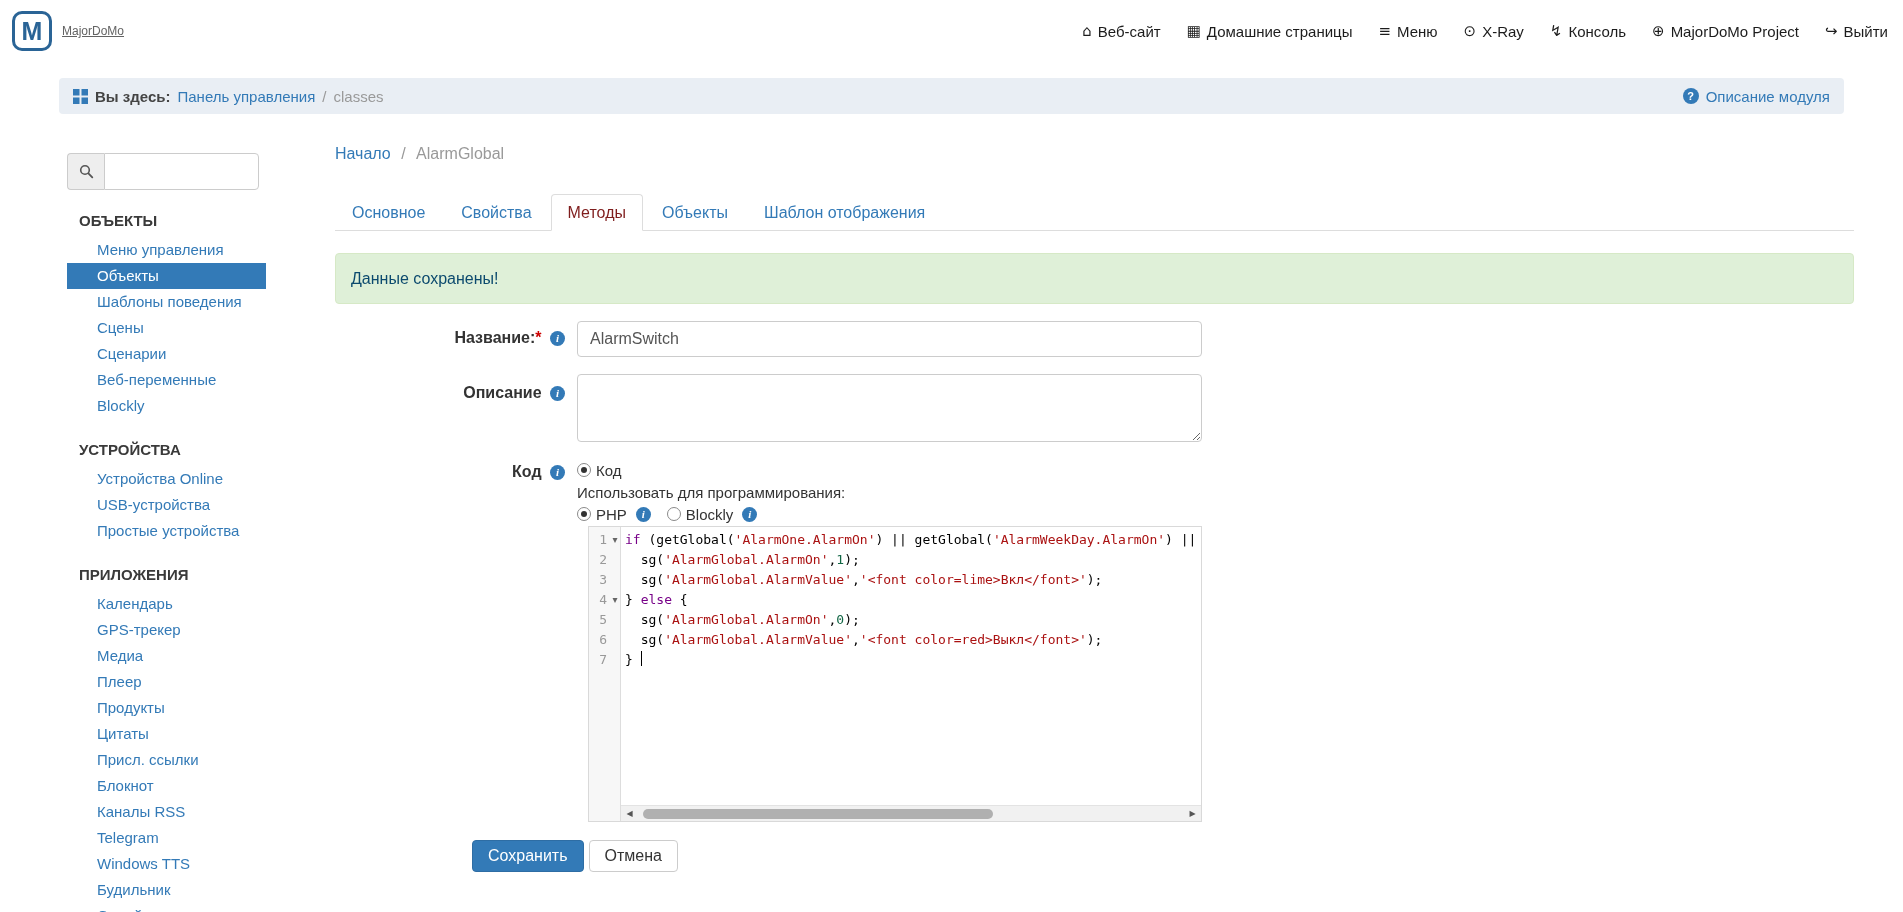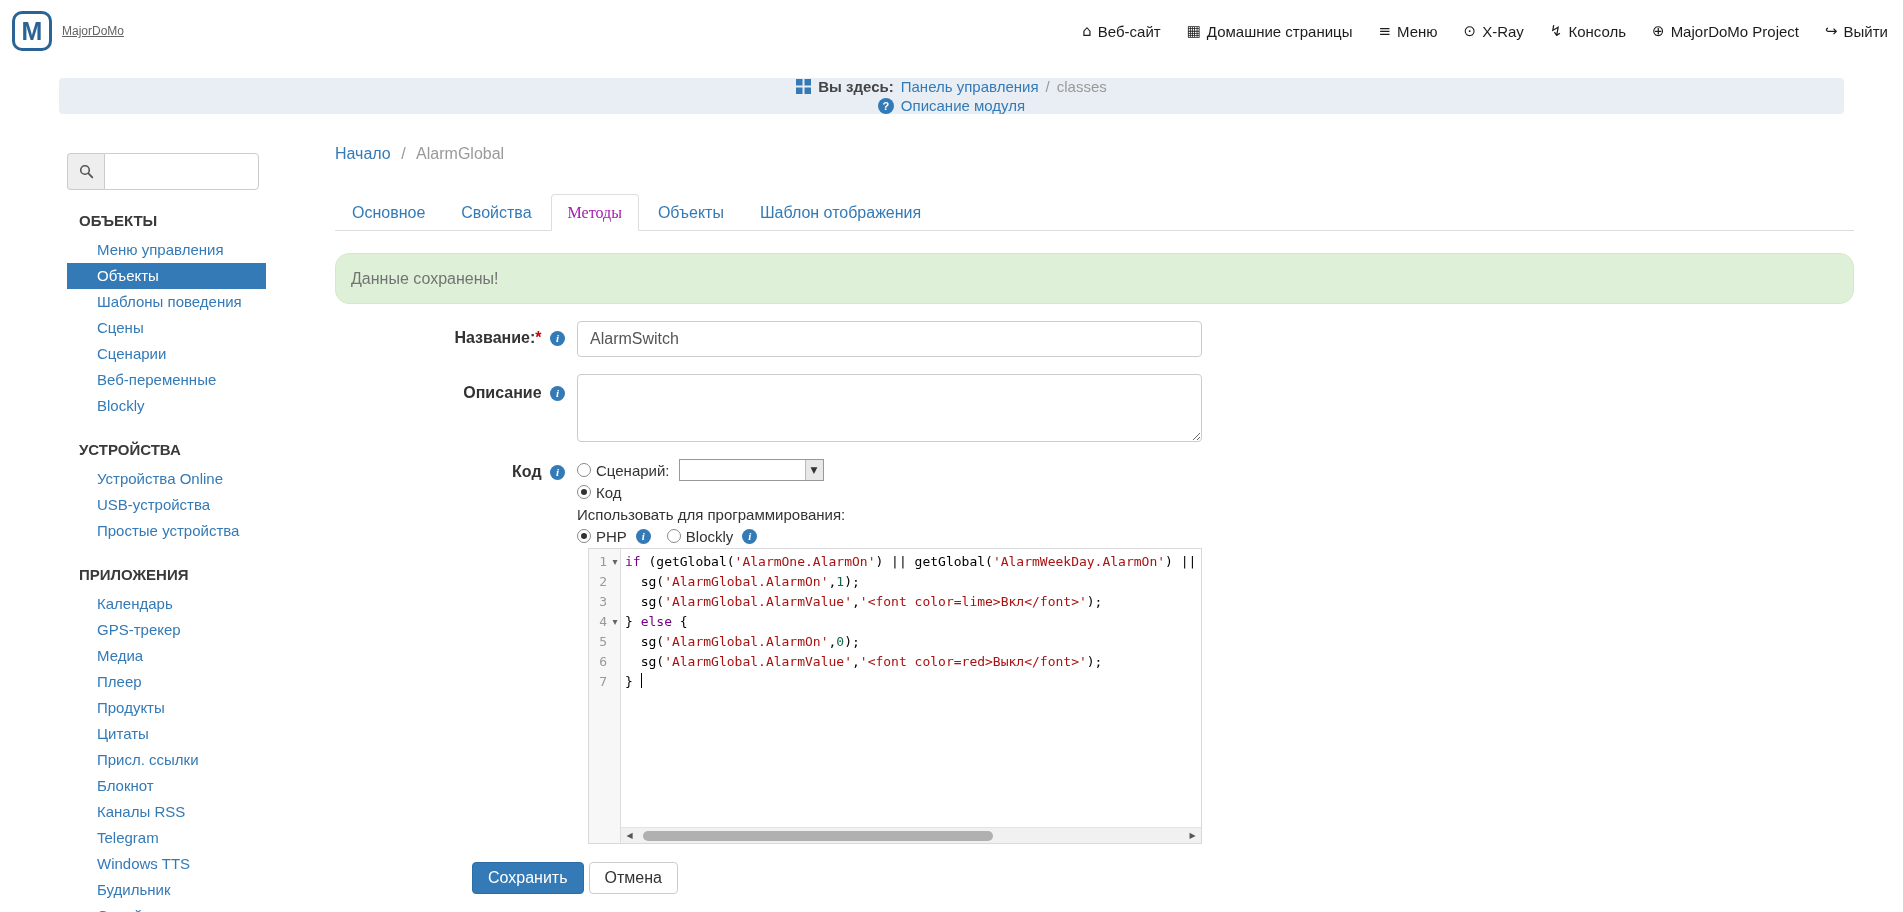--- a/index.html
+++ b/index.html
@@ -13,21 +13,21 @@
   .brand { display:flex; align-items:center; gap:10px; cursor:pointer; }
   .logo { width:40px; height:40px; border:3px solid #2a6496; border-radius:10px; color:#2a6496;
           font-weight:bold; font-size:25px; display:flex; align-items:center; justify-content:center; }
   .brand-name { font-size:12px; color:#636363;text-decoration:underline; }
   .nav-items { display:flex; align-items:center; gap:26px; }
   .nav-item { display:flex; align-items:center; gap:6px; color:#1c1c1c; font-size:15px; }
   .nav-ic { font-family:"DejaVu Sans", sans-serif; font-size:15px; color:#1c1c1c; }
 
   
   .strip { margin:16px 59px 0; height:36px; background:#e9eef4; border-radius:4px;
-           display:flex; align-items:center; justify-content:space-between; padding:0 14px; font-size:15px;flex-direction:column; }
+           display:flex; align-items:center; justify-content:space-between; padding:0 14px; font-size:15px; }
   .strip-left, .strip-right { display:flex; align-items:center; gap:7px; }
   .you-are-here { font-weight:bold; color:#444; }
   .strip-link { color:#337ab7; }
   .strip-sep { color:#999; }
   .strip-cur { color:#999; }
   .strip-grid { display:flex; }
   .help-ic { width:16px; height:16px; border-radius:50%; background:#337ab7; color:#fff;
              font-size:11px; font-weight:bold; line-height:16px; text-align:center; display:inline-block; }
   .help-ic::after { content:"?"; }
 
@@ -50,24 +50,24 @@
   .main { flex:1; margin-left:69px; max-width:1544px; }
   .page-crumb { font-size:16px; line-height:19px; }
   .page-crumb a { color:#337ab7; }
   .page-crumb .sep { color:#999; margin:0 6px; }
   .page-crumb .cur { color:#999; }
 
   .tabs { display:flex; margin-top:30px; border-bottom:1px solid #ddd; }
   .tab { padding:8px 16px; font-size:16px; line-height:19px; color:#337ab7;
          border:1px solid transparent; border-radius:4px 4px 0 0; margin-right:2px;
          position:relative; top:1px; cursor:pointer; }
-  .tab.active { color:#a21caf; background:#fff; border-color:#ddd #ddd #fff; cursor:default;font-family:Liberation Serif, serif; }
+  .tab.active { color:#7f1d1d; background:#fff; border-color:#ddd #ddd #fff; cursor:default; }
 
   .alert { margin-top:22px; padding:15px; background:#dff0d8; border:1px solid #d6e9c6;
-           border-radius:14px; color:#737373; font-size:16px; line-height:19px; }
+           border-radius:4px; color:#0c4a6e; font-size:16px; line-height:19px; }
 
   
   .form { margin-top:17px; }
   .form-row { display:flex; margin-bottom:17px; }
   .form-row.last { margin-bottom:0; }
   .form-label { width:230px; flex:none; text-align:right; font-size:16px; font-weight:bold; color:#333; }
   .pt8 { padding-top:8px; } .pt10 { padding-top:10px;text-align:right; } .pt5 { padding-top:4px; }
   .required { color:#c00; }
   .info-ic { display:inline-block; width:15px; height:15px; border-radius:50%; background:#337ab7;
              color:#fff; font-size:11px; line-height:15px; text-align:center; font-weight:bold;
@@ -268,27 +268,20 @@
         </div>
       </div>
 
       <div class="form-row last">
         <div class="form-label pt5">
           <span>Код</span>
           <span class="info-ic"></span>
         </div>
         <div class="form-content">
           <div class="kod-row">
-            <span class="radio"></span>
-            <span>Сценарий:</span>
-            <span class="select">
-                <span class="sel-arrow">▼</span>
-              </span>
-          </div>
-          <div class="kod-row">
             <span class="radio checked"></span>
             <span>Код</span>
           </div>
           <div class="kod-row">
             <span>Использовать для программирования:</span>
           </div>
           <div class="kod-row">
             <span class="radio checked"></span>
             <span>PHP</span>
             <span class="info-ic"></span>

